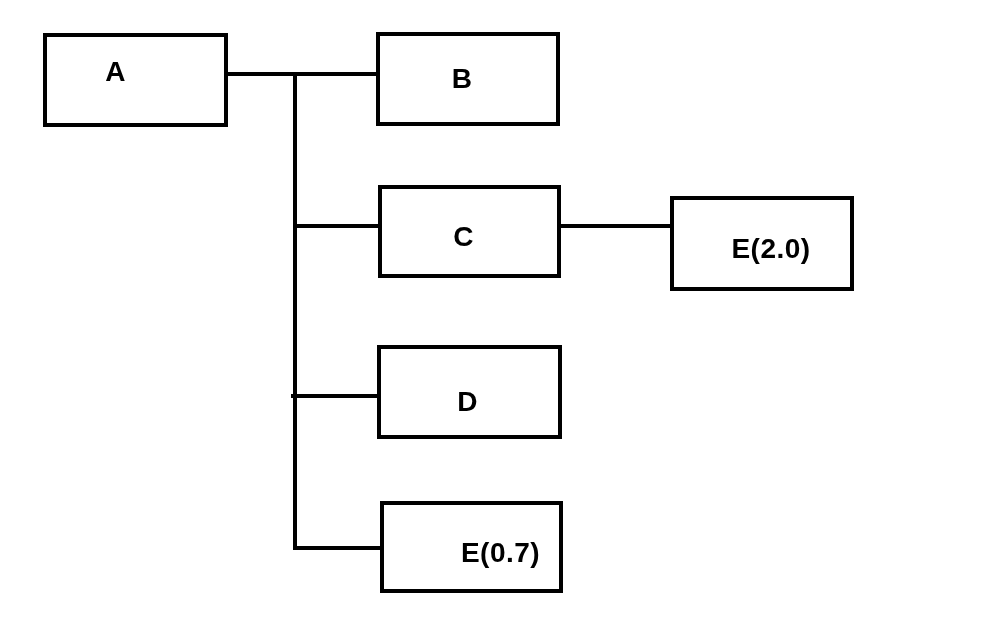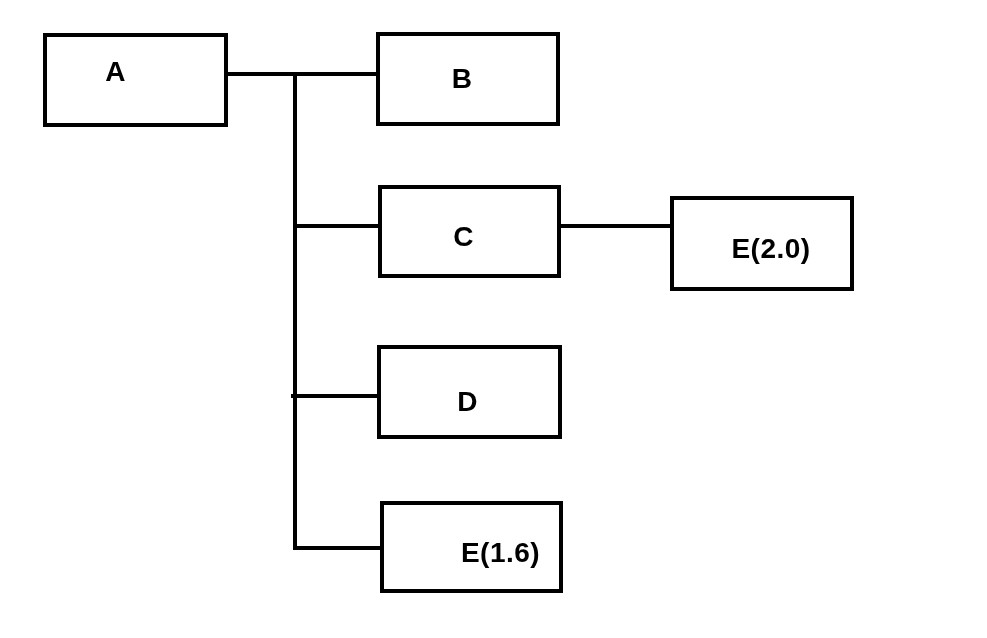--- a/index.html
+++ b/index.html
@@ -83,16 +83,16 @@
 
   <div class="node node-e2">
     <span class="label">E(2.0)</span>
   </div>
 
   <div class="node node-d">
     <span class="label">D</span>
   </div>
 
   <div class="node node-e1">
-    <span class="label">E(1.6)</span>
+    <span class="label">E(0.7)</span>
   </div>
 
 </div>
 
 </body></html>

